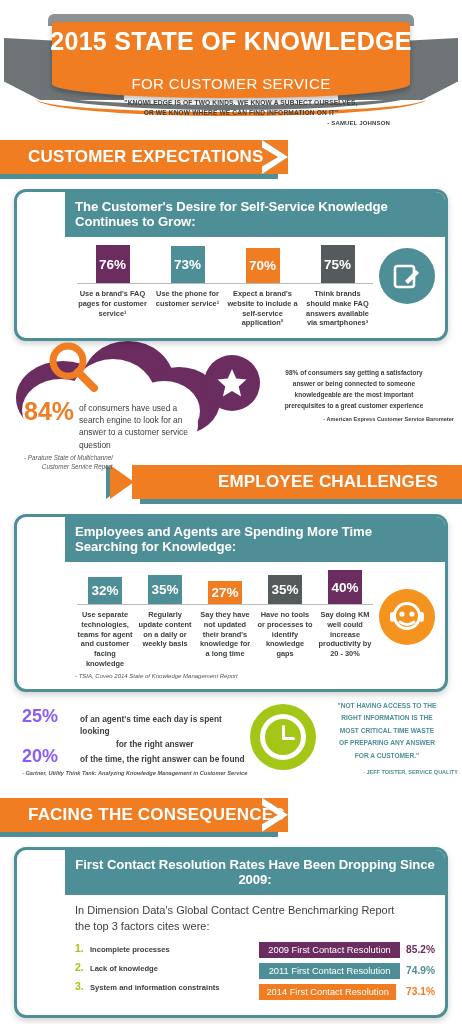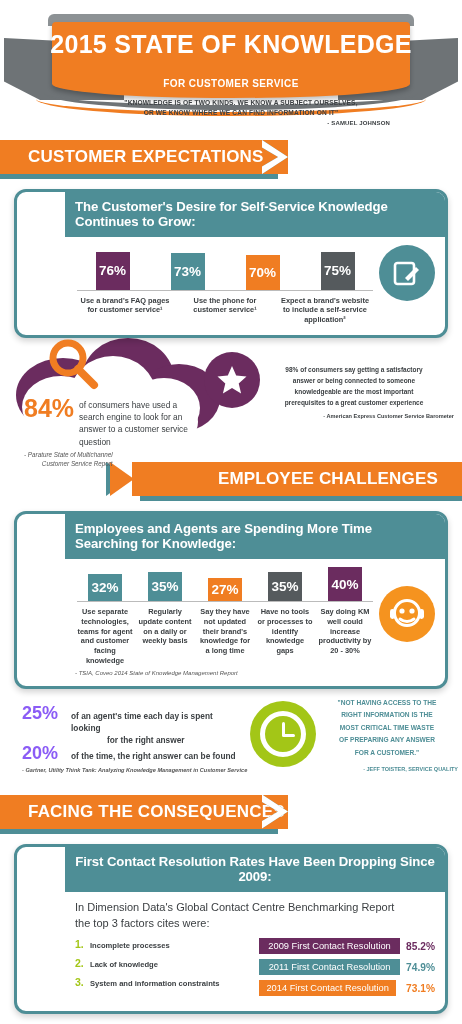--- a/index.html
+++ b/index.html
@@ -39,21 +39,21 @@
   .ribbon-arc2 {
     position: absolute; top: 76px; left: 44px; right: 44px; height: 34px;
     border-bottom: 5px solid #6e7376; border-radius: 0 0 50% 50%;
     z-index: 1;
   }
   .banner-title {
     color: #fff; font-size: 25px; font-weight: bold; letter-spacing: .3px;
     line-height: 1.05; white-space: nowrap;
   }
   .banner-sub {
-    color: #fff; font-size: 10px; font-weight: bold; letter-spacing: .4px; margin-top: 20px;
+    color: #fff; font-size: 15px; font-weight: normal; letter-spacing: .4px; margin-top: 20px;
   }
   .banner-quote {
     position: absolute; top: 98px; left: 70px; right: 50px; z-index: 4;
     text-align: center; color: #3c4043;
     font-size: 6.6px; font-weight: bold; line-height: 1.55; letter-spacing: .15px;
   }
   .banner-attr { text-align: right; padding-right: 22px; margin-top: 1px; font-size: 6px; }
 
   
   .sec-bar {
@@ -142,21 +142,21 @@
   .right-quote {
     position: absolute; left: 248px; top: 30px; width: 212px; z-index: 6;
     text-align: center; color: #3c4043; font-size: 6.5px; font-weight: bold; line-height: 1.7;
   }
   .right-quote .attr { font-size: 5.6px; margin-top: 4px; text-align: right; padding-right: 6px; }
 
   
   .clock-row { position: relative; height: 100px; margin-top: 6px; }
   .stat-line { position: absolute; display: flex; align-items: baseline; }
   .stat-pct { color: #8b5cf6; font-size: 18px; font-weight: bold; }
-  .stat-txt { color: #3c4043; font-size: 8.3px; font-weight: bold; margin-left: 13px; line-height: 1.5; }
+  .stat-txt { color: #3c4043; font-size: 8.3px; font-weight: bold; margin-left: 22px; line-height: 1.5; }
   .clock {
     position: absolute; left: 250px; top: 6px; width: 66px; height: 66px;
     border-radius: 50%; background: #a3c617; display: flex; align-items: center; justify-content: center;
   }
   .clock-inner { width: 46px; height: 46px; border-radius: 50%; border: 5px solid #fff; position: relative; }
   .hand { position: absolute; background: #fff; border-radius: 2px; }
   .dark-quote {
     position: absolute; left: 312px; top: 2px; width: 150px;
     text-align: center; color: #4e8e96; font-size: 6.6px; font-weight: bold; line-height: 1.9;
   }
@@ -236,20 +236,23 @@
           <div class="bars" id="labels-exp" style="align-items:flex-start">
               <div class="bar-col">
                 <div class="bar-label">Use a brand's FAQ pages for customer service¹</div>
               </div>
               <div class="bar-col">
                 <div class="bar-label">Use the phone for customer service¹</div>
               </div>
               <div class="bar-col">
                 <div class="bar-label">Expect a brand's website to include a self-service application²</div>
               </div>
+              <div class="bar-col">
+                <div class="bar-label">Think brands should make FAQ answers available via smartphones³</div>
+              </div>
             </div>
         </div>
         <div class="chart-icon">
           <svg width="30" height="30" viewBox="0 0 30 30">
             <rect x="3" y="5" width="19" height="21" rx="2.5" fill="none" stroke="#fff" stroke-width="2.6"></rect>
             <path d="M13 20 L24 9 L27 12 L16 23 Z" fill="#fff"></path>
           </svg>
         </div>
       </div>
     </div>

